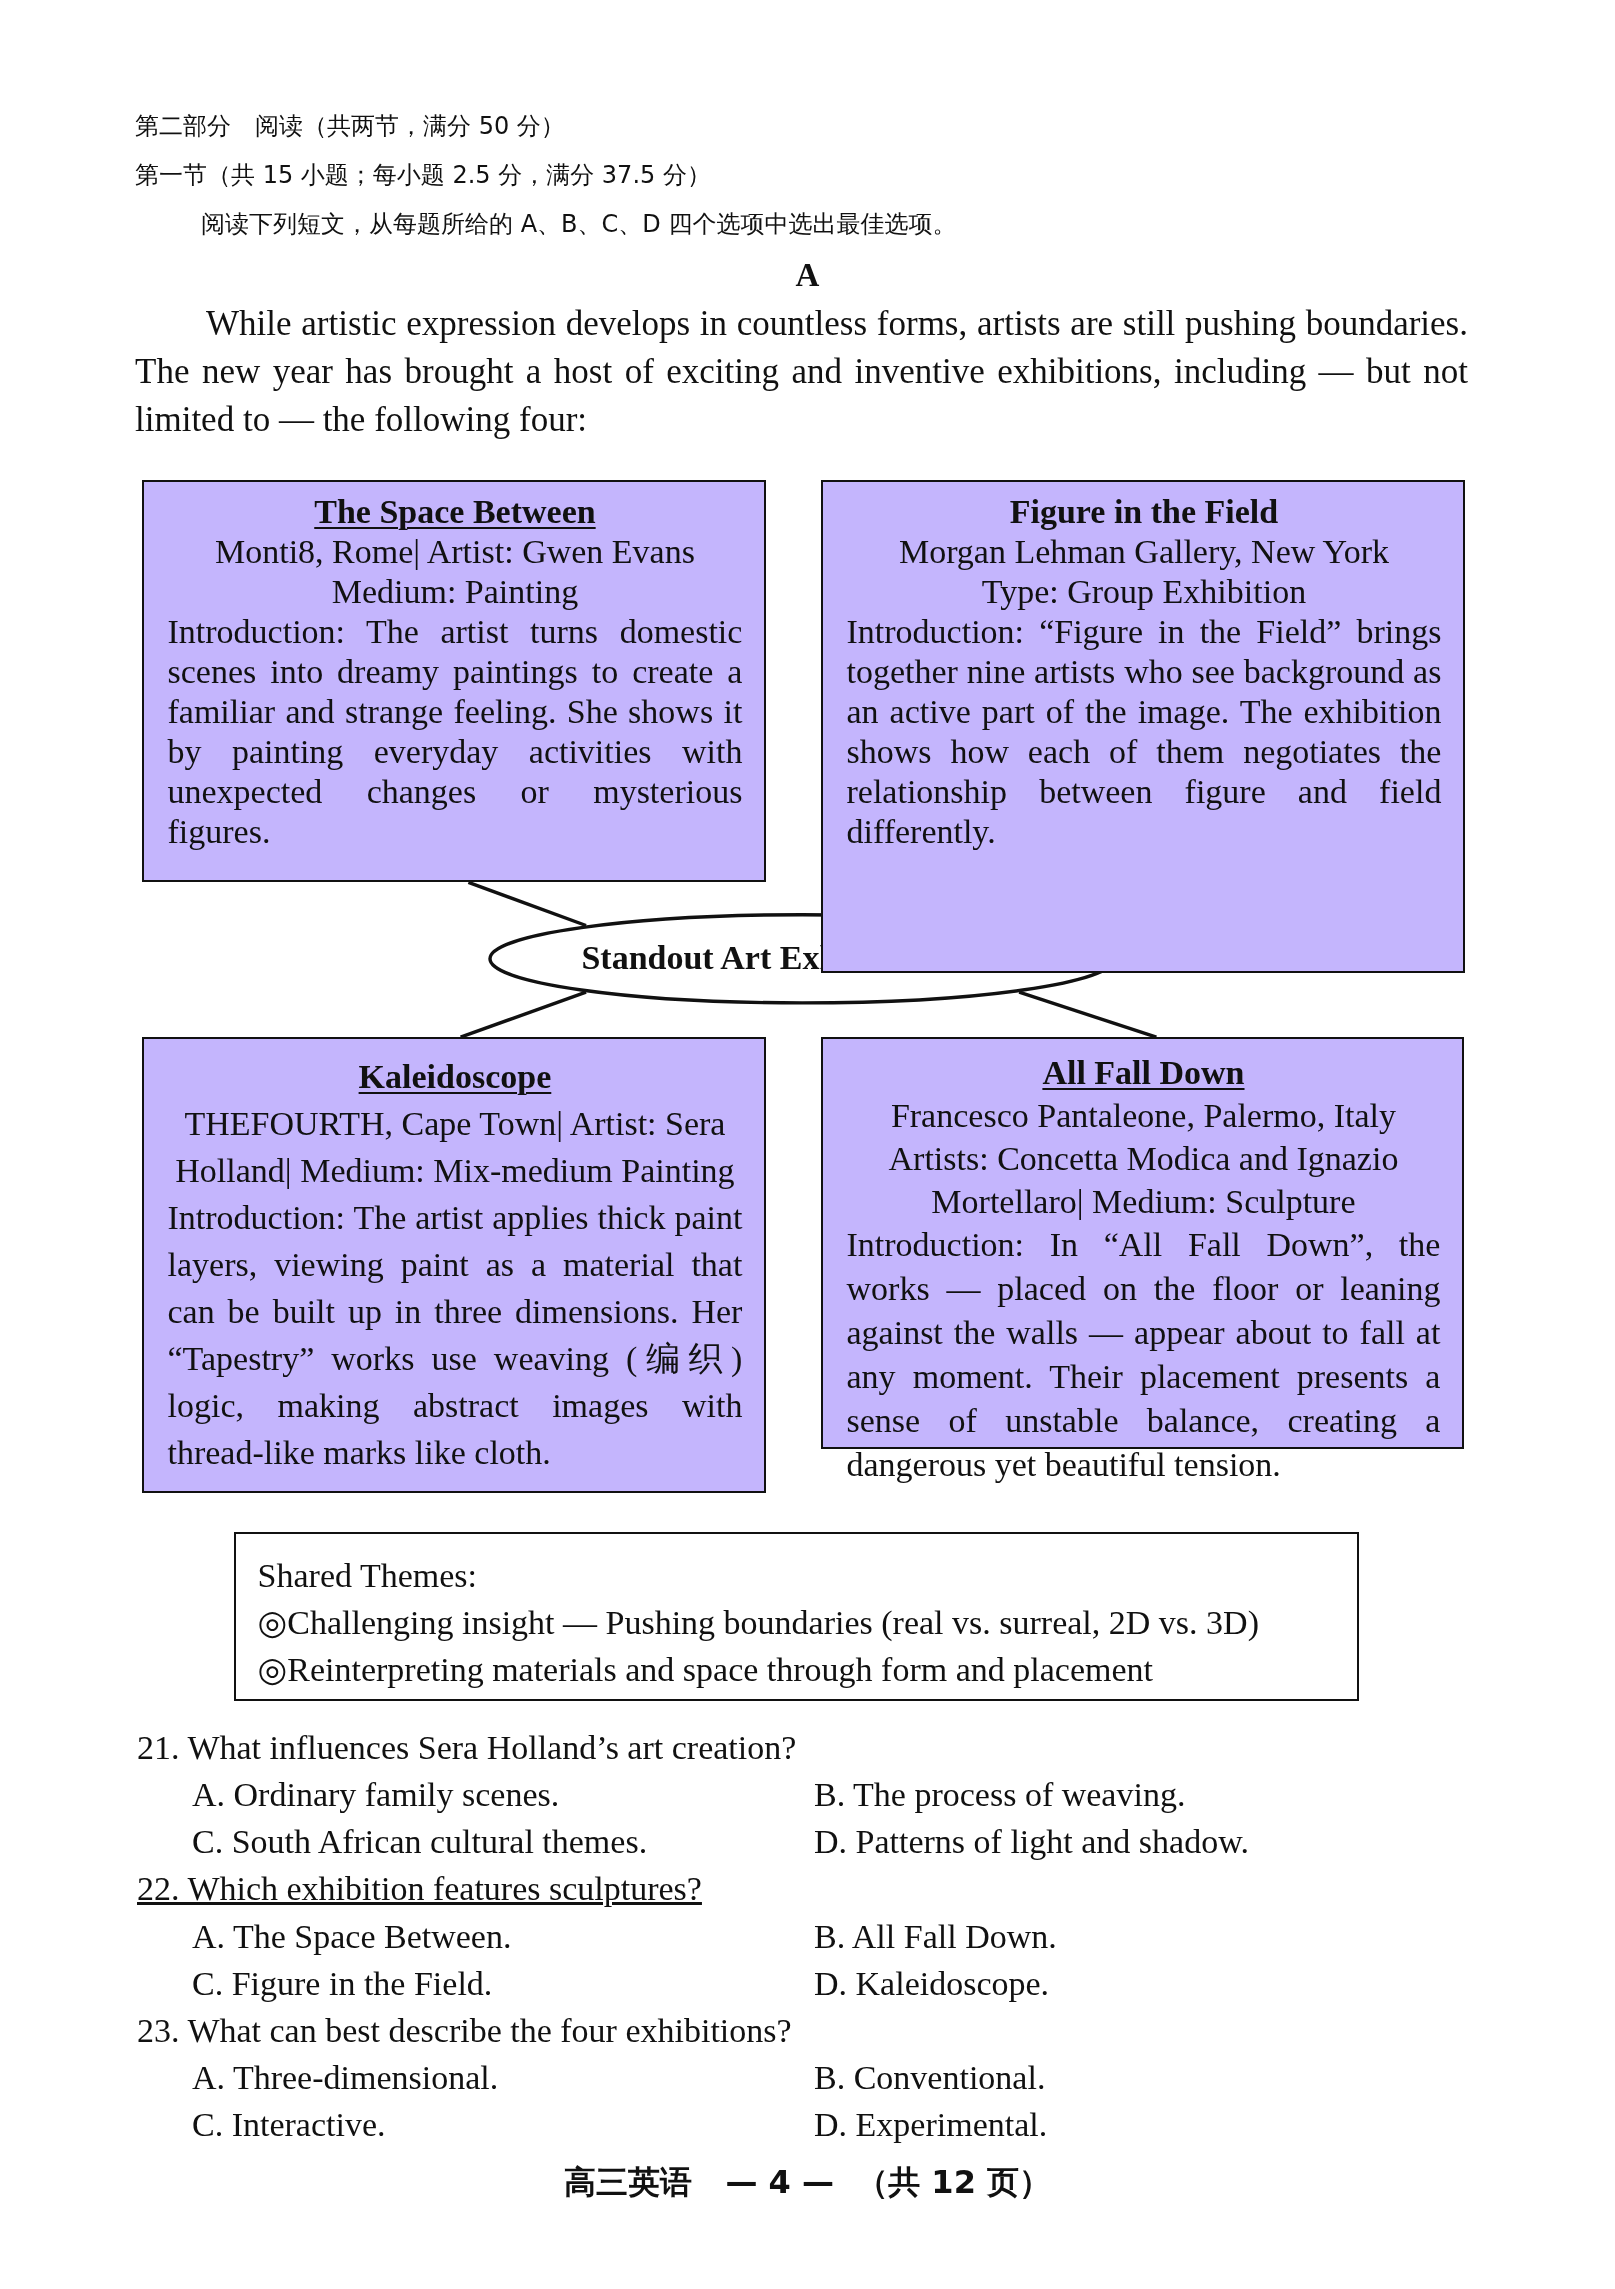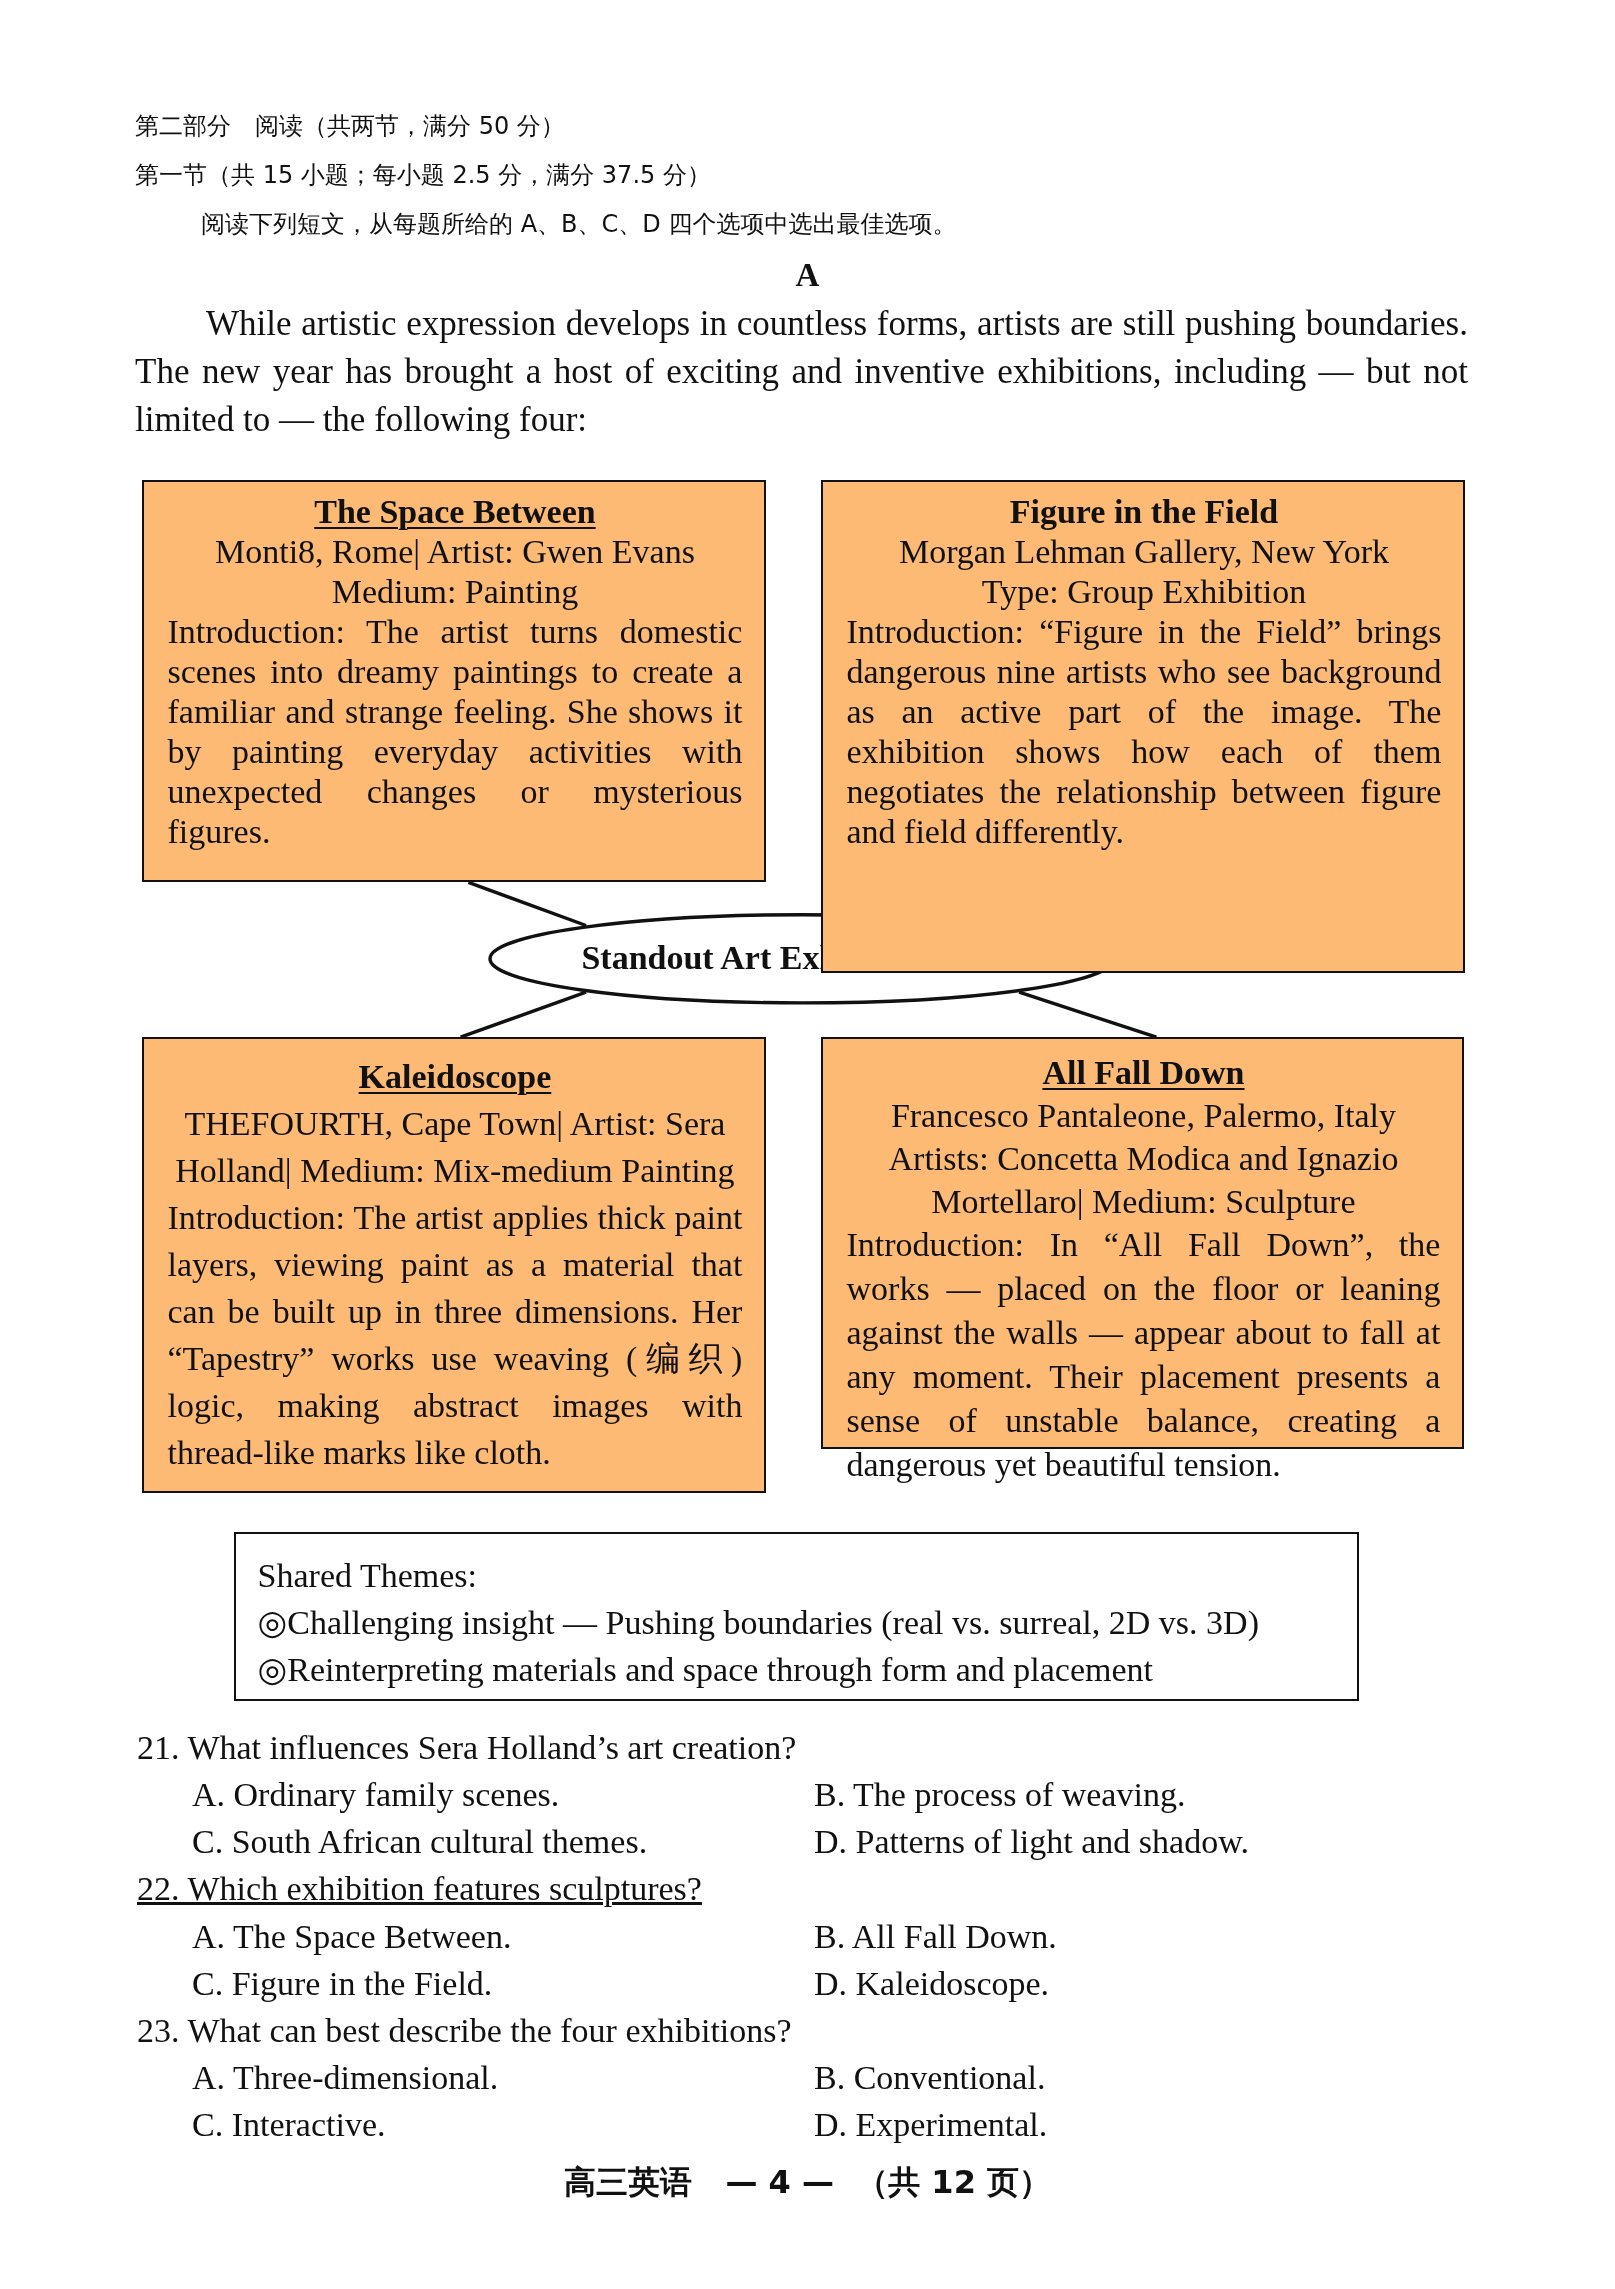--- a/index.html
+++ b/index.html
@@ -3,21 +3,21 @@
 <meta charset="utf-8">
 <style>
   html, body { margin: 0; padding: 0; background: #ffffff; }
   body { width: 1615px; height: 2290px; position: relative; overflow: hidden;
          font-family: "Liberation Serif", "DejaVu Serif", serif; color: #111; }
   .abs { position: absolute; }
   .cjk { font-family: "DejaVu Sans", "Liberation Sans", sans-serif; font-size: 24px; white-space: nowrap; }
   .section-letter { left: 0; width: 1615px; text-align: center; top: 257px; font-size: 33px; font-weight: bold; }
   .para { left: 135px; width: 1333px; top: 300px; font-size: 35px; line-height: 48px; text-align: justify; }
   .para .indent { display: inline-block; width: 71px; }
-  .box { position: absolute; border: 2.9px solid #111; box-sizing: border-box; background: #fdba74; }
+  .box { position: absolute; border: 2.9px solid #111; box-sizing: border-box; background: #c4b5fd; }
   .box .inner { position: absolute; left: 23.5px; right: 21.6px; top: 9.8px; }
   .box .title { text-align: center; font-weight: bold; font-size: 34px; line-height: 40px; }
   .box .title u { text-decoration-thickness: 2px; text-underline-offset: 3.9px; }
   .box .meta { text-align: center; font-size: 34px; line-height: 40px; }
   .box .intro { text-align: justify; font-size: 34px; line-height: 40px; text-align-last: left; }
   .box.b .title, .box.b .meta, .box.b .intro { line-height: 47px; }
   .themes { left: 234px; top: 1532px; width: 1125px; height: 169px; border: 2.9px solid #111; box-sizing: border-box; }
   .themes .inner { position: absolute; left: 21.6px; top: 17.6px; font-size: 34px; line-height: 47px; white-space: nowrap; }
   .q { font-size: 34px; white-space: nowrap; }
   .opt { font-size: 34px; white-space: nowrap; }
@@ -54,21 +54,21 @@
     <div class="meta">Medium: Painting</div>
     <div class="intro">Introduction: The artist turns domestic scenes into dreamy paintings to create a familiar and strange feeling. She shows it by painting everyday activities with unexpected changes or mysterious figures.</div>
   </div>
 </div>
 
 <div class="box" style="left:821px; top:480px; width:644px; height:493px;">
   <div class="inner">
     <div class="title">Figure in the Field</div>
     <div class="meta">Morgan Lehman Gallery, New York</div>
     <div class="meta">Type: Group Exhibition</div>
-    <div class="intro">Introduction: “Figure in the Field” brings dangerous nine artists who see background as an active part of the image. The exhibition shows how each of them negotiates the relationship between figure and field differently.</div>
+    <div class="intro">Introduction: “Figure in the Field” brings together nine artists who see background as an active part of the image. The exhibition shows how each of them negotiates the relationship between figure and field differently.</div>
   </div>
 </div>
 
 <div class="box b" style="left:142px; top:1037px; width:624px; height:456px;">
   <div class="inner" style="top:13.7px;">
     <div class="title"><u>Kaleidoscope</u></div>
     <div class="meta">THEFOURTH, Cape Town| Artist: Sera Holland| Medium: Mix-medium Painting</div>
     <div class="intro">Introduction: The artist applies thick paint layers, viewing paint as a material that can be built up in three dimensions. Her “Tapestry” works use weaving (编织) logic, making abstract images with thread-like marks like cloth.</div>
   </div>
 </div>

